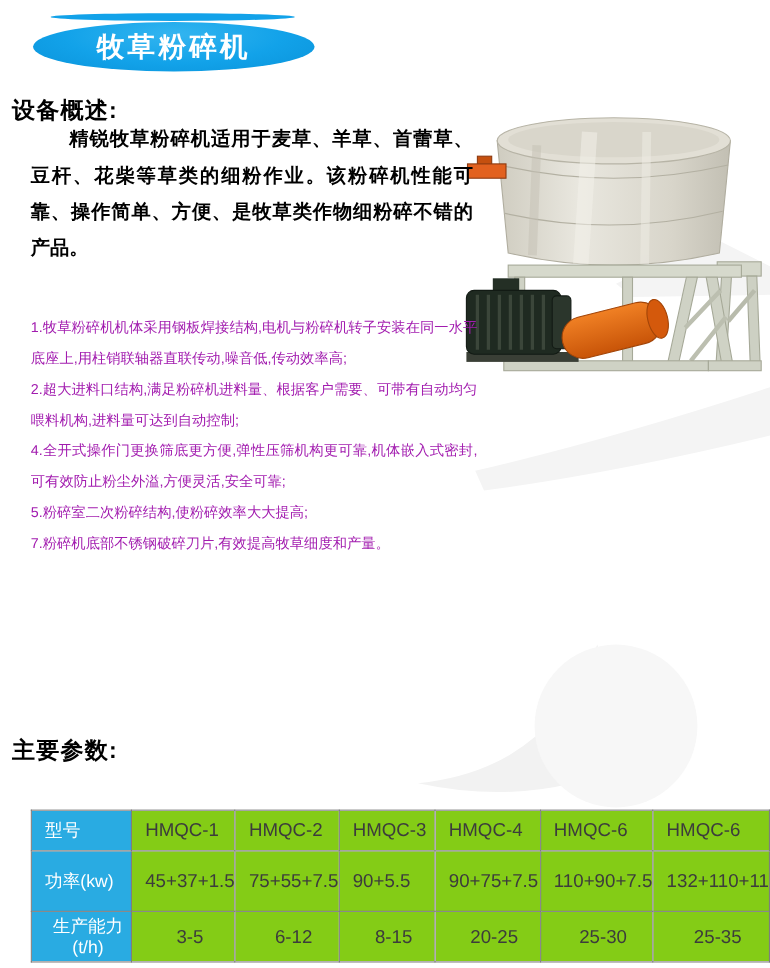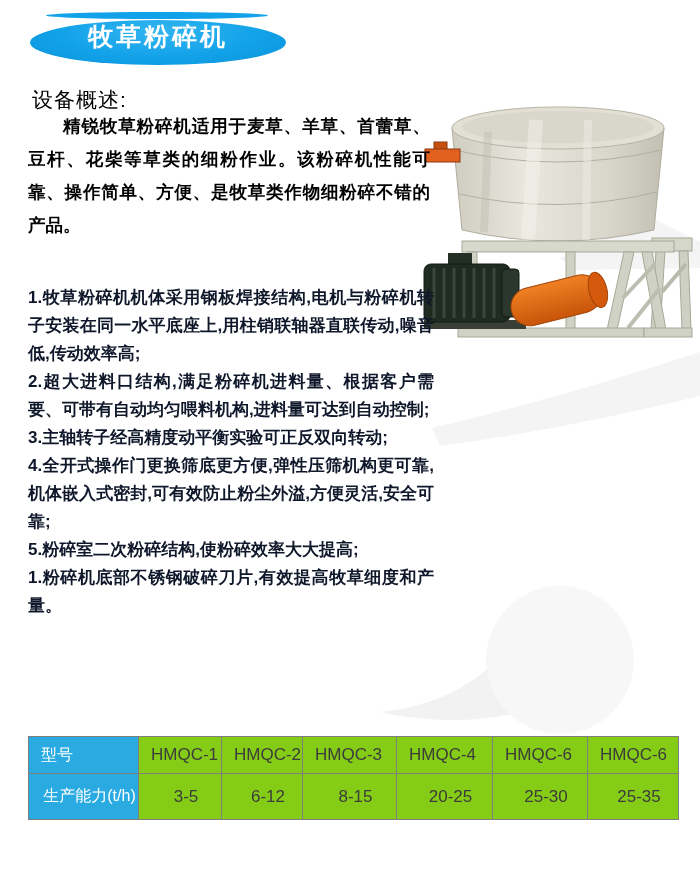--- a/index.html
+++ b/index.html
@@ -11,40 +11,40 @@
   .watermarks { position:absolute; left:0; top:0; width:700px; height:880px; z-index:0; }
 
   
   .band-strip {
     position:absolute; left:46px; top:12px; width:222px; height:7px;
     background:#12a2e9; border-radius:50%; z-index:1;
   }
   .band-ellipse {
     position:absolute; left:30px; top:20px; width:256px; height:45px;
     background:radial-gradient(ellipse at 50% 25%, #33b5f0 0%, #12a2e9 55%, #0a93da 100%);
-    border-radius:50%; display:flex; align-items:flex-start; justify-content:center; z-index:1;
+    border-radius:50%; display:flex; align-items:center; justify-content:center; z-index:1;
   }
   .band-title { color:#fff; font-weight:bold; font-size:25px; letter-spacing:3px; }
 
   .heading {
-    position:absolute; left:32px; z-index:2;
-    font-size:21px; font-weight:normal; color:#000; letter-spacing:1px;
+    position:absolute; left:11px; z-index:2;
+    font-size:21px; font-weight:bold; color:#000; letter-spacing:1px;
   }
   .h-overview { top:86px; }
   .h-features { top:248px; }
   .h-params   { top:668px; }
 
   .intro {
     position:absolute; left:28px; top:110px; width:402px; z-index:2;
     font-size:17.5px; font-weight:bold; line-height:33px; color:#000000;
     text-align:justify; text-indent:2em;
   }
   .features {
     position:absolute; left:28px; top:284px; width:406px; z-index:2;
-    font-size:17px; font-weight:bold; line-height:28px; color:#0f172a;
+    font-size:13px; font-weight:normal; line-height:28px; color:#a21caf;
     text-align:justify;
   }
   .features p { margin:0; }
 
   .photo { position:absolute; left:418px; top:92px; width:276px; height:255px; z-index:1; }
 
   .params-table {
     position:absolute; left:28px; top:736px; z-index:2;
     border-collapse:collapse; table-layout:fixed;
   }
@@ -137,26 +137,26 @@
 
     <g transform="rotate(-14 135 208)">
       <rect x="92" y="190" width="92" height="38" rx="19" fill="url(#orangeGrad)" stroke="#a34508"></rect>
       <ellipse cx="181" cy="209" rx="9" ry="18" fill="#d4590c" stroke="#a34508"></ellipse>
     </g>
   </svg>
 
   <div class="features">
     <p>1.牧草粉碎机机体采用钢板焊接结构,电机与粉碎机转子安装在同一水平底座上,用柱销联轴器直联传动,噪音低,传动效率高;</p>
     <p>2.超大进料口结构,满足粉碎机进料量、根据客户需要、可带有自动均匀喂料机构,进料量可达到自动控制;</p>
-    <p>3.主轴转子经高精度动平衡实验可正反双向转动;</p>
     <p>4.全开式操作门更换筛底更方便,弹性压筛机构更可靠,机体嵌入式密封,可有效防止粉尘外溢,方便灵活,安全可靠;</p>
     <p>5.粉碎室二次粉碎结构,使粉碎效率大大提高;</p>
-    <p>1.粉碎机底部不锈钢破碎刀片,有效提高牧草细度和产量。</p>
+    <p>7.粉碎机底部不锈钢破碎刀片,有效提高牧草细度和产量。</p>
   </div>
 
+  <div class="heading h-params">主要参数:</div>
 
   <table class="params-table">
     <colgroup>
       <col style="width:110px">
         <col style="width:83px">
         <col style="width:81px">
       <col style="width:94px">
         <col style="width:96px">
         <col style="width:95px">
         <col style="width:91px">
@@ -164,20 +164,29 @@
     <tbody>
       <tr class="row-models">
         <td class="label-cell">型号</td>
         <td>HMQC-1</td>
         <td>HMQC-2</td>
         <td>HMQC-3</td>
         <td>HMQC-4</td>
         <td>HMQC-6</td>
         <td>HMQC-6</td>
       </tr>
+      <tr class="row-power">
+        <td class="label-cell">功率(kw)</td>
+        <td>45+37+1.5</td>
+        <td>75+55+7.5</td>
+        <td>90+5.5</td>
+        <td>90+75+7.5</td>
+        <td>110+90+7.5</td>
+        <td>132+110+11</td>
+      </tr>
       <tr class="row-capacity">
         <td class="label-cell">生产能力(t/h)</td>
         <td>3-5</td>
         <td>6-12</td>
         <td>8-15</td>
         <td>20-25</td>
         <td>25-30</td>
         <td>25-35</td>
       </tr>
     </tbody>

